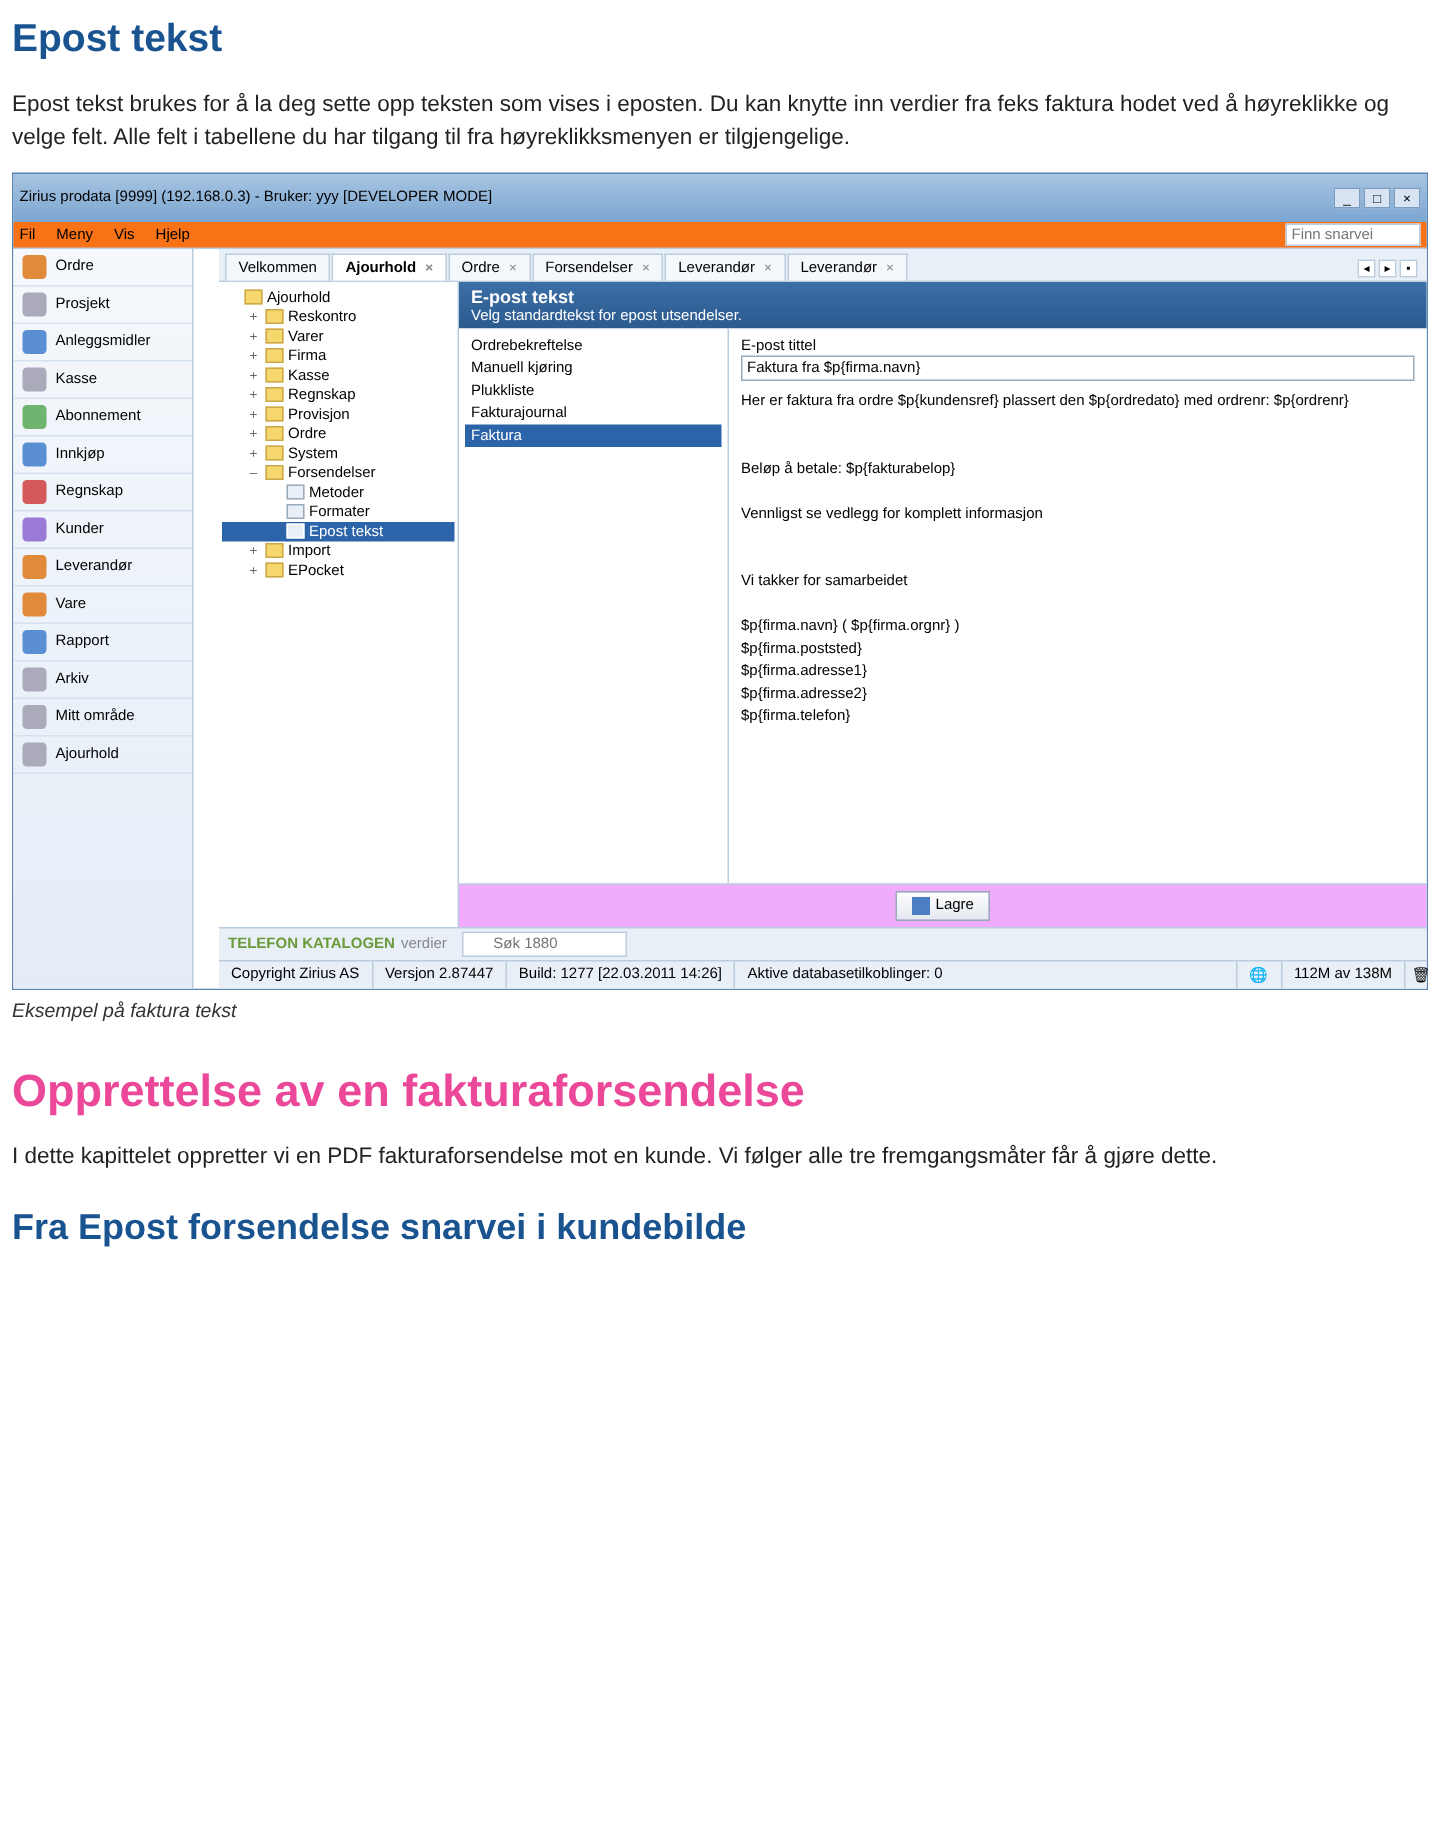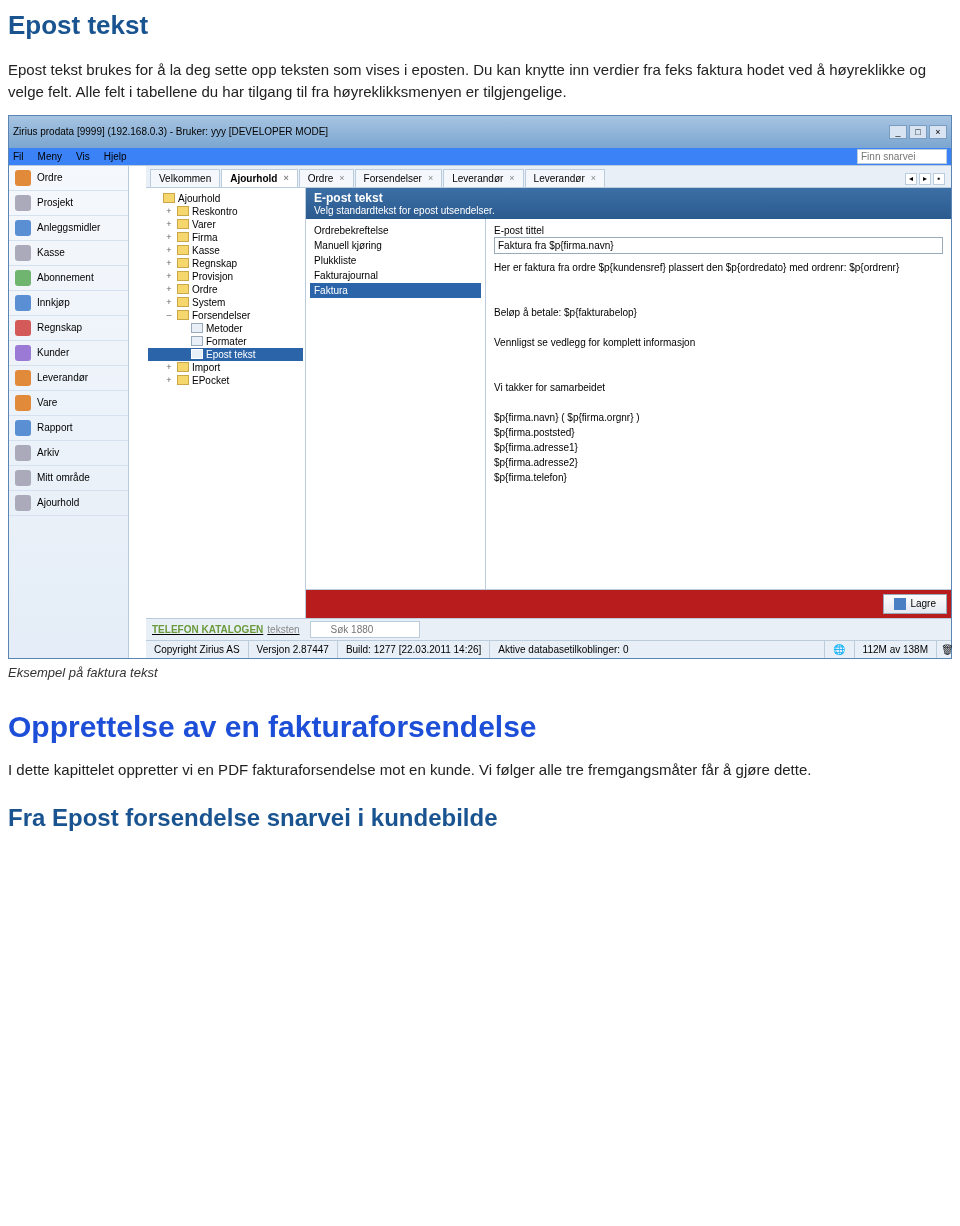--- a/index.html
+++ b/index.html
@@ -1,32 +1,32 @@
 <!DOCTYPE html>
 <html><head>
 <meta charset="utf-8">
 <style>
   * { box-sizing: border-box; margin: 0; padding: 0; }
   body { font-family: Arial, sans-serif; background: #fff; width: 960px; }
   
   .page-title { font-size: 26px; font-weight: bold; color: #1a5490; margin: 10px 0 18px 8px; }
   .page-text { font-size: 15px; color: #222; margin: 0 8px 12px 8px; line-height: 1.45; }
   .caption { font-style: italic; font-size: 13px; color: #333; margin: 6px 8px 30px 8px; }
-  .section-h1 { font-size: 30px; font-weight: bold; color: #1d4ed8; margin: 30px 8px 15px 8px; }
+  .section-h1 { font-size: 30px; font-weight: bold; color: #ec4899; margin: 30px 8px 15px 8px; }
   .section-p { font-size: 15px; color: #222; margin: 0 8px 24px 8px; line-height: 1.45; }
   .section-h2 { font-size: 24px; font-weight: bold; color: #1a5490; margin: 20px 8px 8px 8px; }
   
   
   .app-window { margin: 0 8px; border: 1px solid #5b86b4; background: #eaf1f8; font-size: 10px; font-family: Tahoma, Verdana, sans-serif; }
   .titlebar { background: linear-gradient(#a7c4e2,#7ba6d0); height: 32px; display:flex; align-items:center; padding:0 4px; color:#000; }
   .titlebar-text { flex:1; font-size:10px; }
   .winbtns { display:flex; gap:2px; }
   .winbtn { width:18px; height:14px; background:#d8e4f2; border:1px solid #7a9cc1; display:flex; align-items:center; justify-content:center; font-size:9px; cursor:pointer; }
   
-  .menubar { background:#3b82f6; height:18px; display:flex; align-items:center; padding:0 4px; gap:14px; border-bottom:1px solid #bcd; }
+  .menubar { background:#f97316; height:18px; display:flex; align-items:center; padding:0 4px; gap:14px; border-bottom:1px solid #bcd; }
   .menubar span { font-size:10px; }
   .menubar .search { margin-left:auto; }
   .menubar .search input { font-size:10px; border:1px solid #bcd; padding:1px 3px; width:90px; }
   
   .app-body { display:flex; background:#fff; }
   .sidebar { width:120px; background:linear-gradient(#f5f8fc,#e4edf7); border-right:1px solid #bcd; }
   .sb-item { display:flex; align-items:center; gap:6px; padding:4px 6px; border-bottom:1px solid #d6e1ef; cursor:pointer; }
   .sb-icon { width:16px; height:16px; background:#d9a850; border-radius:3px; flex-shrink:0; }
   .sb-icon.blue{background:#5a8fd4;} .sb-icon.green{background:#6fb56f;}
   .sb-icon.gray{background:#aab;} .sb-icon.orange{background:#e08a3a;}
@@ -58,26 +58,26 @@
   .detail-body { flex:1; display:flex; background:#fff; }
   .list { width:180px; border-right:1px solid #bcd; padding:4px; }
   .list-item { padding:2px 4px; font-size:10px; cursor:pointer; }
   .list-item.sel { background:#2b64a8; color:#fff; }
   .form { flex:1; padding:6px 8px; }
   .form-label { font-size:10px; margin-bottom:1px; display:block;}
   .form-input { width:100%; border:1px solid #9ab; padding:2px 3px; font-size:10px; margin-bottom:6px; }
   .form-section-title { font-size:10px; color:#2b5a8e; font-weight:bold; border-bottom:1px solid #bcd; padding-bottom:2px; margin-bottom:4px; }
   .form-text { font-size:10px; line-height:1.5; white-space:pre-line; }
   
-  .detail-footer { display:flex; justify-content:flex-end; padding:4px; border-top:1px solid #bcd; background:#b91c1c;}
+  .detail-footer { display:flex; justify-content:center; padding:4px; border-top:1px solid #bcd; background:#f0abfc;}
   .btn-save { background:linear-gradient(#fdfdfd,#e4e9f0); border:1px solid #9ab; padding:3px 10px; font-size:10px; display:flex; align-items:center; gap:4px; cursor:pointer;}
   .btn-save .disk { width:12px; height:12px; background:#4a7fc4; }
   
   .bottombar { display:flex; align-items:center; background:#e8eff7; border-top:1px solid #bcd; }
-  .bottombar .brand { padding:2px 6px; font-size:10px; display:flex; align-items:center; gap:4px;text-decoration:underline;}
+  .bottombar .brand { padding:2px 6px; font-size:10px; display:flex; align-items:center; gap:4px;}
   .bottombar .brand .logo1{color:#6a9a3a;font-weight:bold;}
   .bottombar .brand .logo2{color:#888;}
   .bottombar input { border:1px solid #bcd; font-size:10px; padding:2px 20px; width:110px; margin:2px 4px;}
   .statusbar { display:flex; background:#e8eff7; border-top:1px solid #bcd; font-size:10px; }
   .statusbar .cell { padding:3px 8px; border-right:1px solid #bcd; }
   .statusbar .cell.flex{flex:1;}
   .statusbar .trash { width:14px; padding:3px 4px; text-align:center;}
 </style>
 </head>
 <body>
@@ -308,21 +308,21 @@
             <button class="btn-save">
               <span class="disk"></span>
               <span>Lagre</span>
             </button>
           </div>
         </div>
       </div>
       <div class="bottombar">
         <div class="brand">
           <span class="logo1">TELEFON KATALOGEN</span>
-          <span class="logo2">teksten</span>
+          <span class="logo2">verdier</span>
         </div>
         <input placeholder="Søk 1880" style="">
       </div>
       <div class="statusbar">
         <div class="cell">Copyright Zirius AS</div>
         <div class="cell">Versjon 2.87447</div>
         <div class="cell">Build: 1277 [22.03.2011 14:26]</div>
         <div class="cell flex">Aktive databasetilkoblinger: 0</div>
         <div class="cell">🌐</div>
         <div class="cell">112M av 138M</div>

